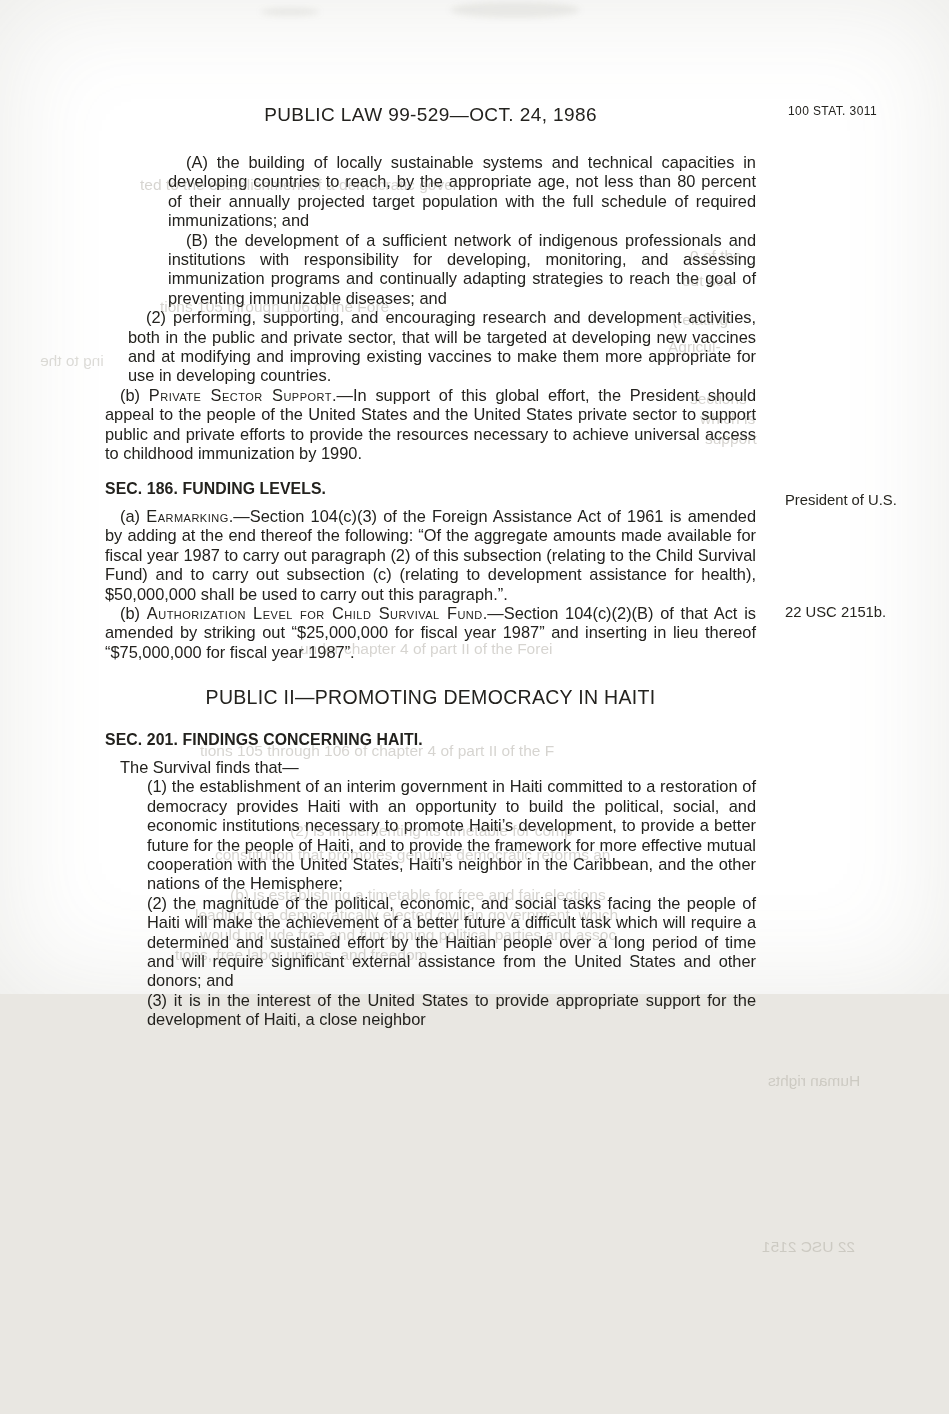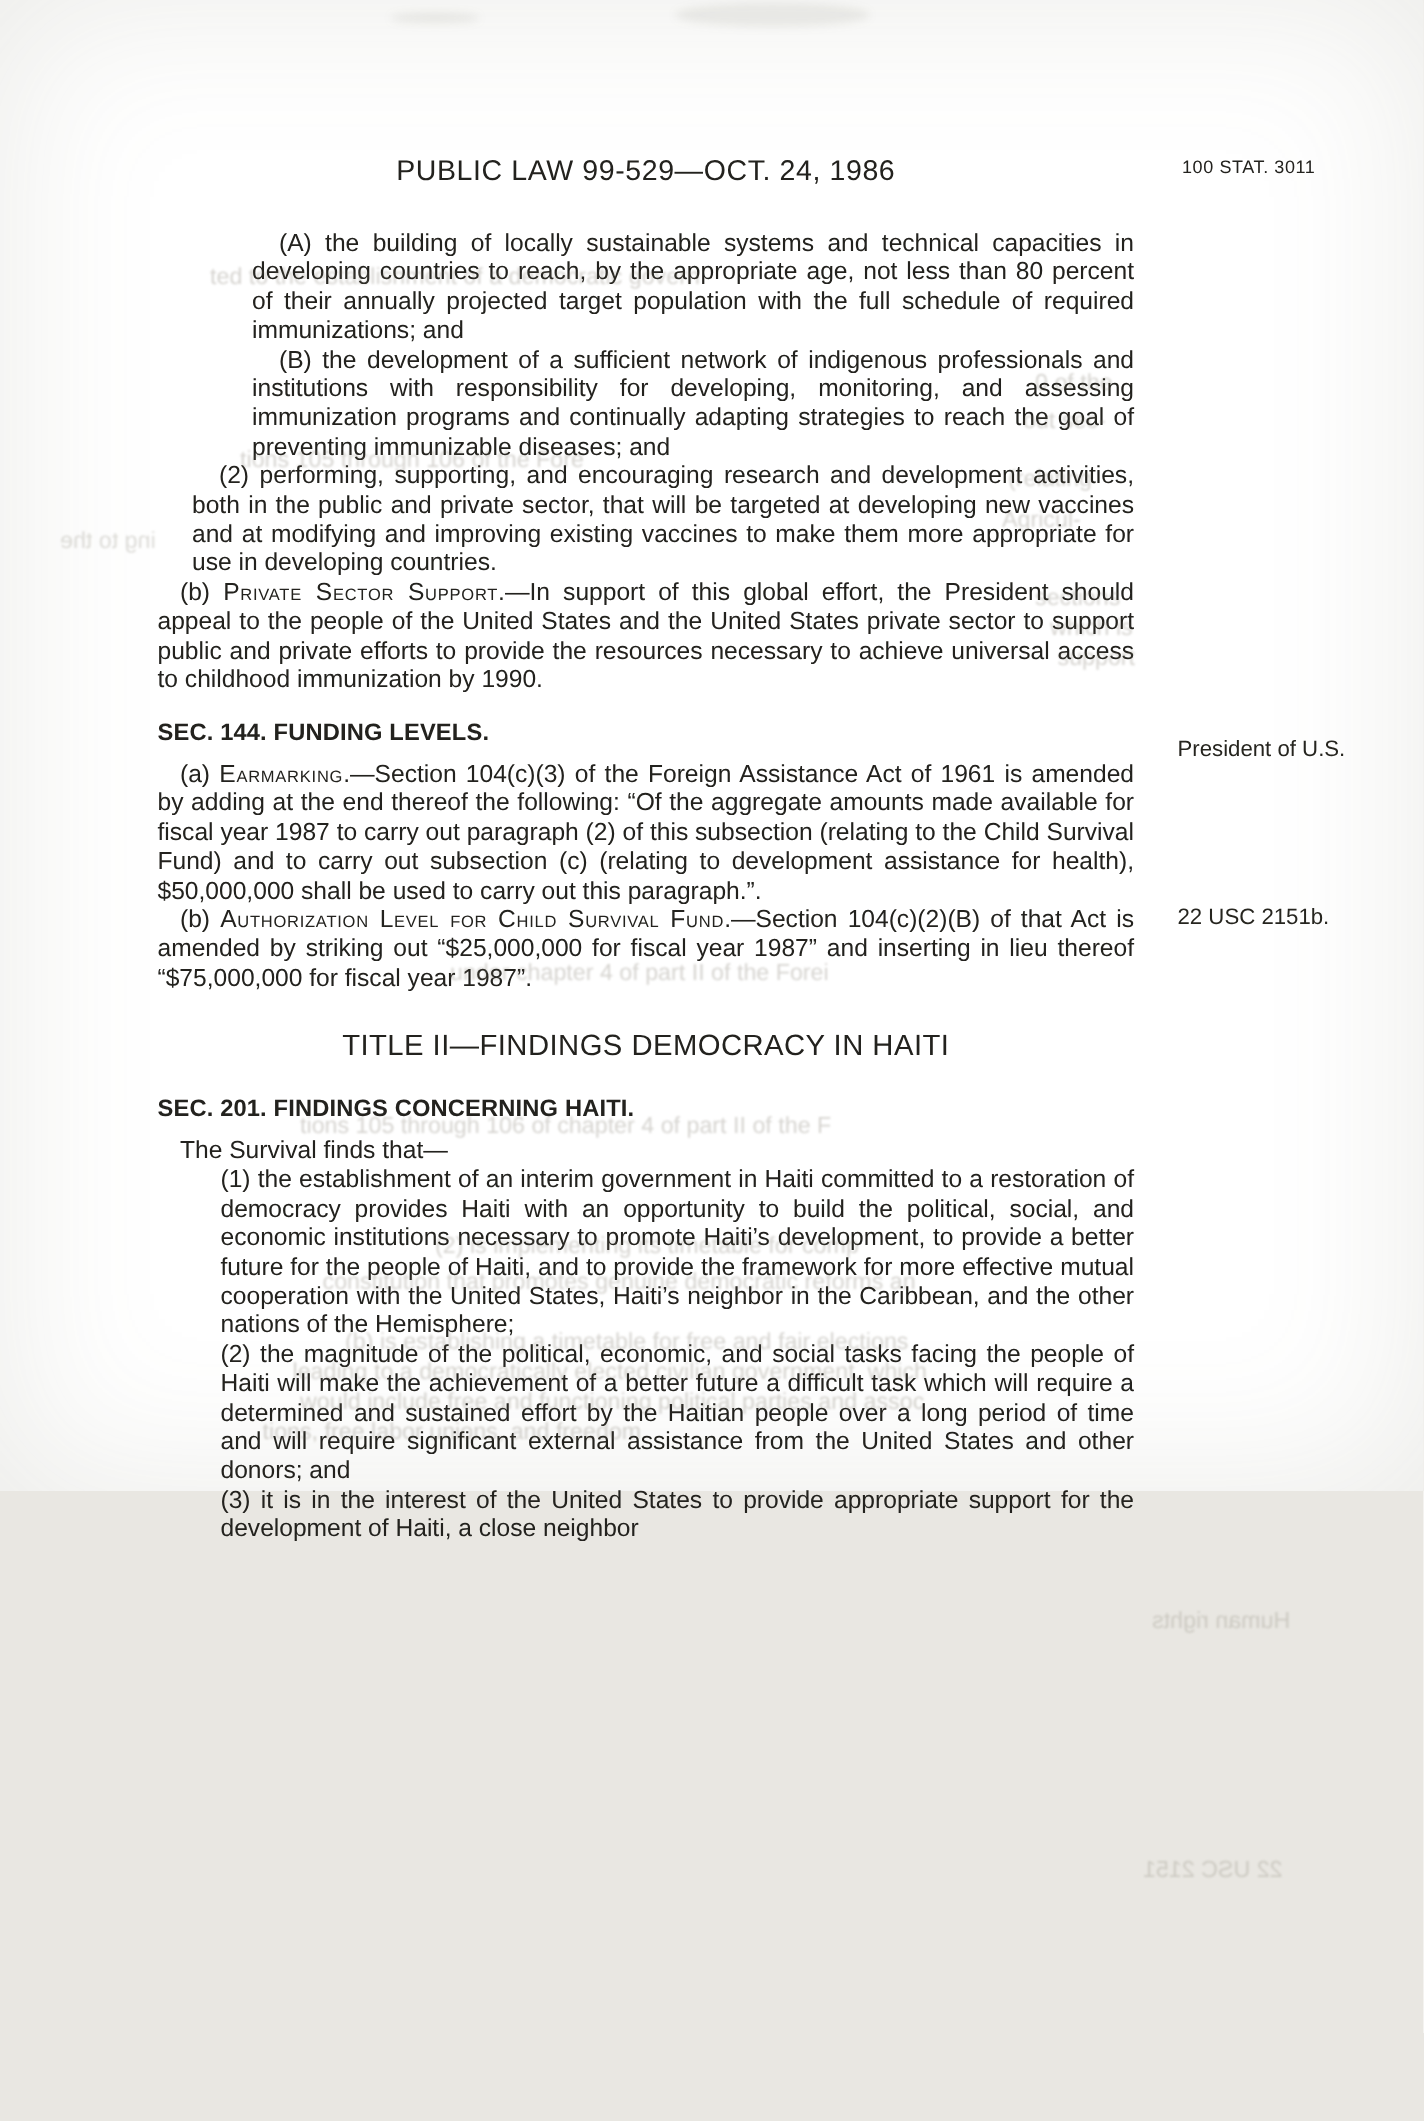--- a/index.html
+++ b/index.html
@@ -50,24 +50,24 @@
   <div class="smudge" style="left:260px;top:8px;width:60px;height:8px;"></div>
 
   <div class="header-law">PUBLIC LAW 99-529—OCT. 24, 1986</div>
   <div class="header-stat">100 STAT. 3011</div>
 
   <div class="main-col">
       <p class="item2h"><span>(A) the building of locally sustainable systems and technical capacities in developing countries to reach, by the appropriate age, not less than 80 percent of their annually projected target population with the full schedule of required immunizations; and</span></p>
       <p class="item2h"><span>(B) the development of a sufficient network of indigenous professionals and institutions with responsibility for developing, monitoring, and assessing immunization programs and continually adapting strategies to reach the goal of preventing immunizable diseases; and</span></p>
       <p class="item1h"><span>(2) performing, supporting, and encouraging research and development activities, both in the public and private sector, that will be targeted at developing new vaccines and at modifying and improving existing vaccines to make them more appropriate for use in developing countries.</span></p>
       <p class="para"><span>(b) </span><span class="sc">Private Sector Support</span><span>.—In support of this global effort, the President should appeal to the people of the United States and the United States private sector to support public and private efforts to provide the resources necessary to achieve universal access to childhood immunization by 1990.</span></p>
-      <h2 class="sec"><span>SEC. 144. FUNDING LEVELS.</span></h2>
+      <h2 class="sec"><span>SEC. 186. FUNDING LEVELS.</span></h2>
       <p class="para"><span>(a) </span><span class="sc">Earmarking</span><span>.—Section 104(c)(3) of the Foreign Assistance Act of 1961 is amended by adding at the end thereof the following: “Of the aggregate amounts made available for fiscal year 1987 to carry out paragraph (2) of this subsection (relating to the Child Survival Fund) and to carry out subsection (c) (relating to development assistance for health), $50,000,000 shall be used to carry out this paragraph.”.</span></p>
       <p class="para"><span>(b) </span><span class="sc">Authorization Level for Child Survival Fund</span><span>.—Section 104(c)(2)(B) of that Act is amended by striking out “$25,000,000 for fiscal year 1987” and inserting in lieu thereof “$75,000,000 for fiscal year 1987”.</span></p>
-      <h2 class="title"><span>TITLE II—FINDINGS DEMOCRACY IN HAITI</span></h2>
+      <h2 class="title"><span>PUBLIC II—PROMOTING DEMOCRACY IN HAITI</span></h2>
       <h2 class="sec"><span>SEC. 201. FINDINGS CONCERNING HAITI.</span></h2>
       <p class="para"><span>The Survival finds that—</span></p>
       <p class="item1b"><span>(1) the establishment of an interim government in Haiti committed to a restoration of democracy provides Haiti with an opportunity to build the political, social, and economic institutions necessary to promote Haiti’s development, to provide a better future for the people of Haiti, and to provide the framework for more effective mutual cooperation with the United States, Haiti’s neighbor in the Caribbean, and the other nations of the Hemisphere;</span></p>
       <p class="item1b"><span>(2) the magnitude of the political, economic, and social tasks facing the people of Haiti will make the achievement of a better future a difficult task which will require a determined and sustained effort by the Haitian people over a long period of time and will require significant external assistance from the United States and other donors; and</span></p>
       <p class="item1b"><span>(3) it is in the interest of the United States to provide appropriate support for the development of Haiti, a close neighbor</span></p>
     </div>
 
   <div>
       <div class="mnote" style="top: 492px;">President of U.S.</div>
       <div class="mnote" style="top: 604px;">22 USC 2151b.</div>

